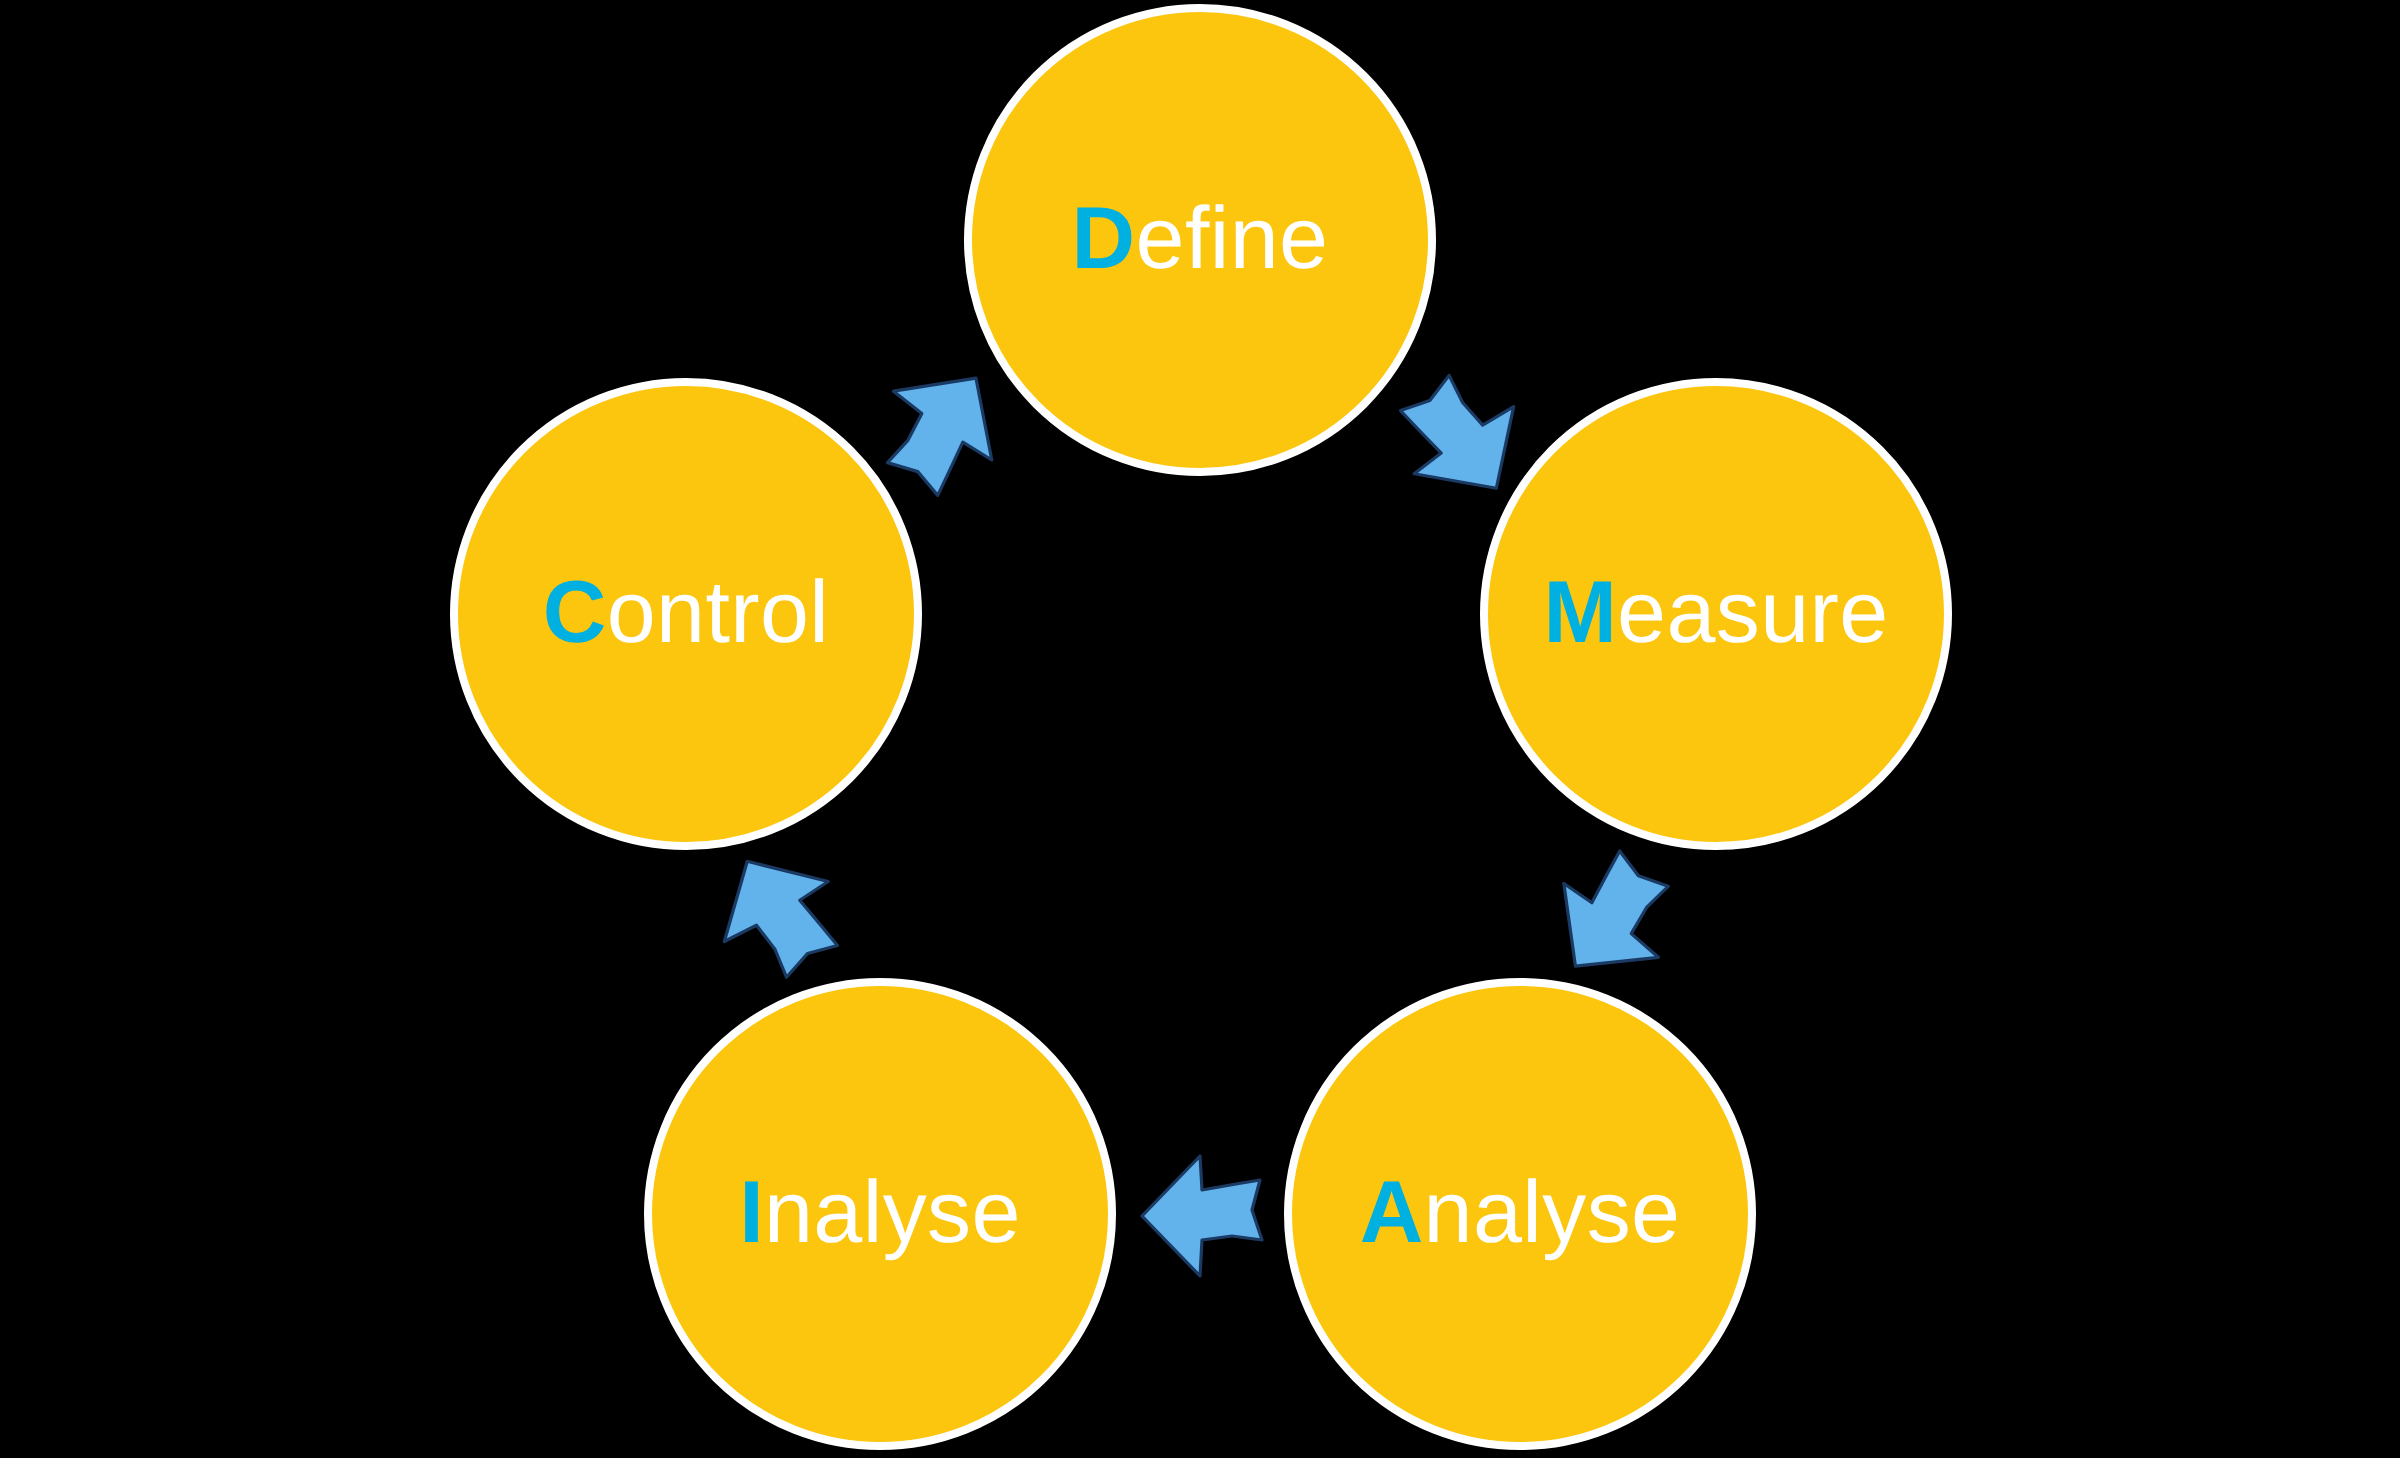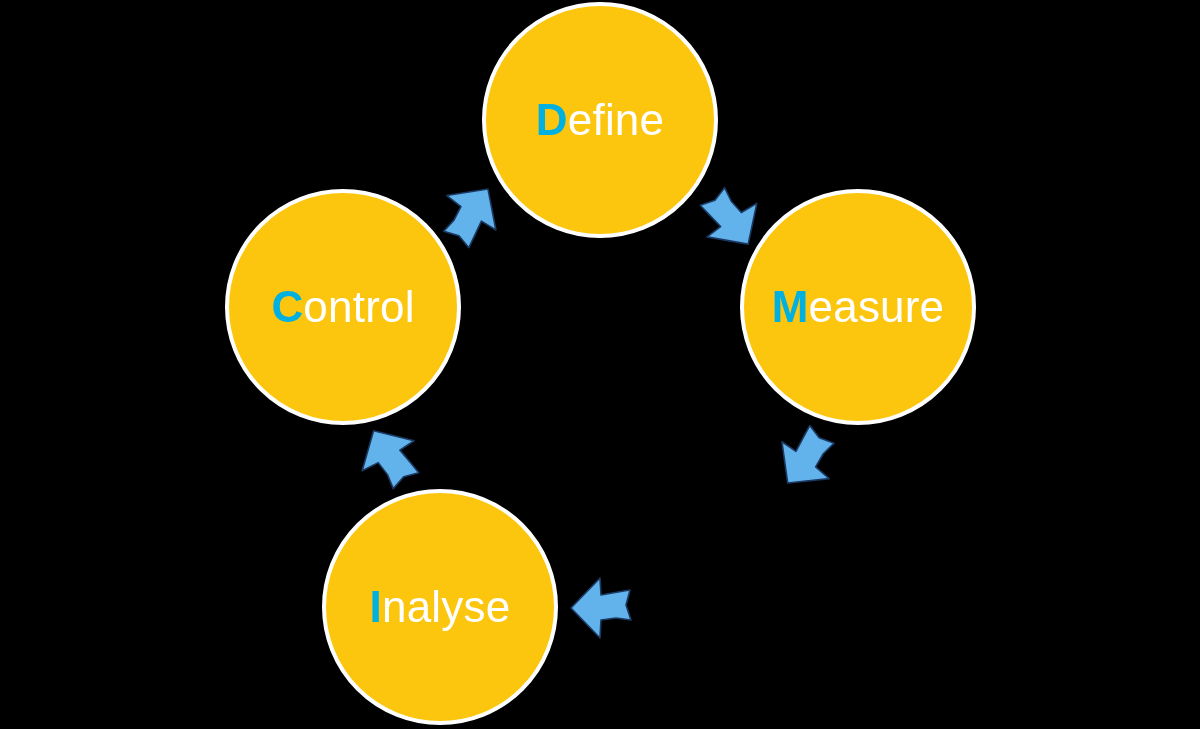--- a/index.html
+++ b/index.html
@@ -79,19 +79,22 @@
       <svg width="100" height="100" viewBox="-50 -50 100 100" style="left: -50px; top: -50px; transform: rotate(305deg) scale(1);">
         <path d="M 2,-31 L 31,-1 L 2,29 L 1,12 L -16,15 L -28,17 L -24,2 L -29,-13 L -14,-11 L 1,-13 Z" fill="#62B3EC" stroke="#1B3A63" stroke-width="1.6" stroke-linejoin="round"></path>
       </svg>
     </div>
     <div class="cycle-node" style="width: 236px; height: 236px; left: 482px; top: 2px; background: rgb(252, 198, 15); border: 4px solid rgb(255, 255, 255);">
       <div class="node-label"><span class="node-initial" style="color: rgb(0, 176, 224);">D</span><span class="node-rest" style="color: rgb(255, 255, 255);">efine</span></div>
     </div>
     <div class="cycle-node" style="width: 236px; height: 236px; left: 740px; top: 189px; background: rgb(252, 198, 15); border: 4px solid rgb(255, 255, 255);">
       <div class="node-label"><span class="node-initial" style="color: rgb(0, 176, 224);">M</span><span class="node-rest" style="color: rgb(255, 255, 255);">easure</span></div>
     </div>
+    <div class="cycle-node" style="width: 236px; height: 236px; left: 642px; top: 489px; background: rgb(252, 198, 15); border: 4px solid rgb(255, 255, 255);">
+      <div class="node-label"><span class="node-initial" style="color: rgb(0, 176, 224);">A</span><span class="node-rest" style="color: rgb(255, 255, 255);">nalyse</span></div>
+    </div>
     <div class="cycle-node" style="width: 236px; height: 236px; left: 322px; top: 489px; background: rgb(252, 198, 15); border: 4px solid rgb(255, 255, 255);">
       <div class="node-label"><span class="node-initial" style="color: rgb(0, 176, 224);">I</span><span class="node-rest" style="color: rgb(255, 255, 255);">nalyse</span></div>
     </div>
     <div class="cycle-node" style="width: 236px; height: 236px; left: 225px; top: 189px; background: rgb(252, 198, 15); border: 4px solid rgb(255, 255, 255);">
       <div class="node-label"><span class="node-initial" style="color: rgb(0, 176, 224);">C</span><span class="node-rest" style="color: rgb(255, 255, 255);">ontrol</span></div>
     </div>
   </div>
 
 </body></html>

